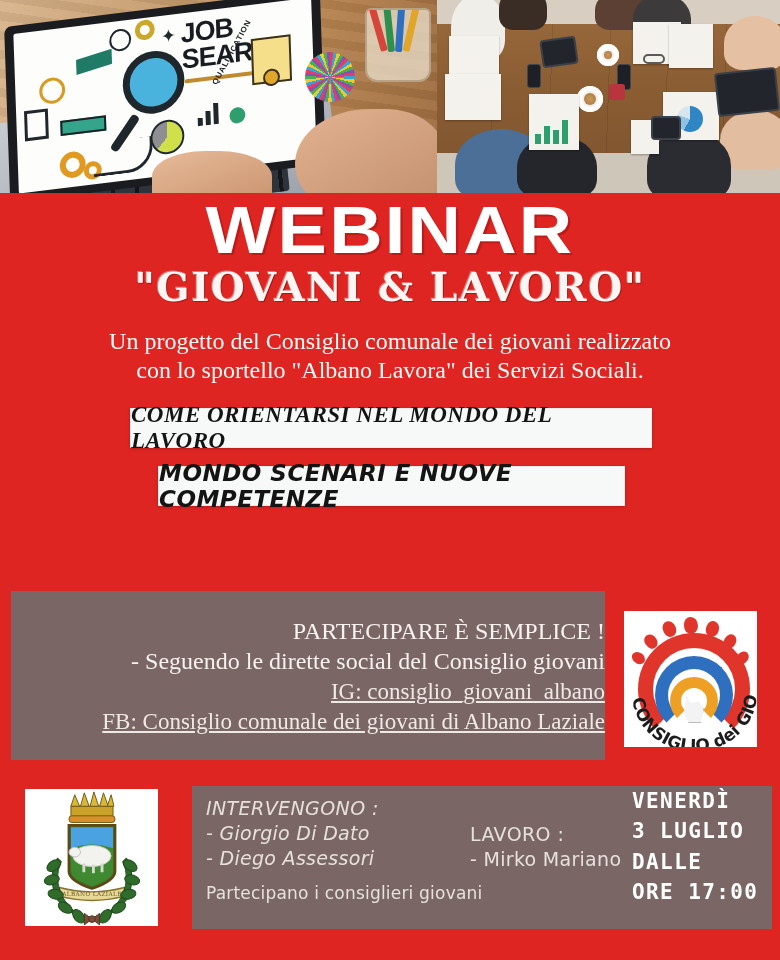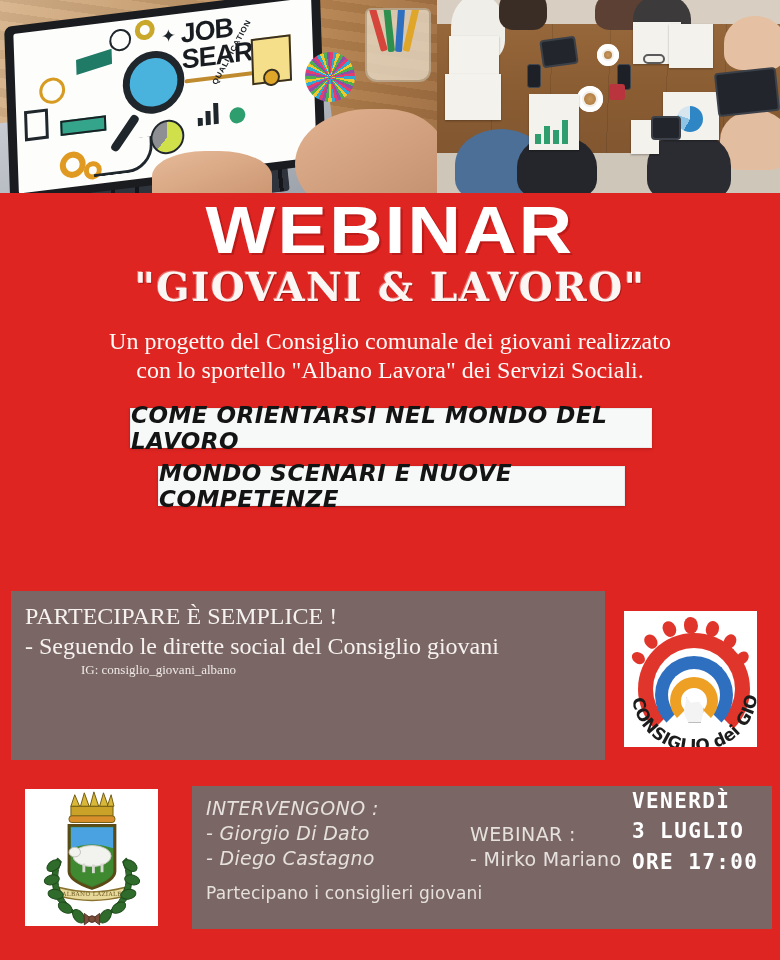--- a/index.html
+++ b/index.html
@@ -262,44 +262,45 @@
     background: #f7f9f8;
     border: 1px solid #e9ecec;
     display: flex; align-items: center; justify-content: center;
     font-family: "DejaVu Sans", sans-serif;
     font-weight: 700;
     color: #141414;
     font-style: italic;
     letter-spacing: .5px;
     box-shadow: 0 1px 3px rgba(90,8,6,.35);
   }
-  .banner-1 { left: 130px; top: 408px; width: 522px; height: 40px; font-size: 23px; }
+  .banner-1 { left: 130px; top: 408px; width: 522px; height: 40px; font-size: 23px; font-family: Liberation Serif, serif; }
   .banner-2 { left: 158px; top: 466px; width: 467px; height: 40px; font-size: 23px; }
   .banner-3 { left: 220px; top: 524px; width: 341px; height: 40px; font-size: 23px; }
 
   
   .part-box {
     position: absolute; left: 11px; top: 591px;
     width: 594px; height: 169px;
     background: #7a6765;
-    padding: 10px 0 0 14px;
+    padding: 25px 0 0 14px;
     color: #f6f2ef;
+    text-align: right;
   }
   .part-title {
     font-family: "Liberation Serif", serif;
     font-size: 24px; line-height: 1.26;
   }
   .part-line {
     font-family: "Liberation Serif", serif;
     font-size: 24px; line-height: 1.28;
   }
   .part-sub {
     font-family: "Liberation Serif", serif;
-    font-size: 13px; line-height: 1.3;
-    margin-left: 56px; color: #efe9e6;
+    font-size: 23px; line-height: 1.3;
+    margin-left: 56px; color: #efe9e6; text-decoration: underline;
   }
   .part-sub:first-of-type { margin-top: 4px; }
 
   
   .logo-box {
     position: absolute; left: 620px; top: 607px;
     width: 141px; height: 144px;
     background: #ffffff;
     border: 4px solid #df2522;
     overflow: hidden;
@@ -466,20 +467,21 @@
     <div>con lo sportello "Albano Lavora" dei Servizi Sociali.</div>
   </div>
 
   <div class="banner banner-1">COME ORIENTARSI NEL MONDO DEL LAVORO</div>
   <div class="banner banner-2">MONDO SCENARI E NUOVE COMPETENZE</div>
 
   <div class="part-box">
     <div class="part-title">PARTECIPARE È SEMPLICE !</div>
     <div class="part-line">- Seguendo le dirette social del Consiglio giovani</div>
     <div class="part-sub">IG: consiglio_giovani_albano</div>
+    <div class="part-sub">FB: Consiglio comunale dei giovani di Albano Laziale</div>
   </div>
 
   <div class="logo-box">
     <div class="logo-inner">
       <div class="dot" style="left:60px; top:6px;  width:14px; height:17px;"></div>
       <div class="dot" style="left:39px; top:10px; width:13px; height:16px; transform:rotate(-20deg);"></div>
       <div class="dot" style="left:82px; top:10px; width:13px; height:16px; transform:rotate(20deg);"></div>
       <div class="dot" style="left:21px; top:23px; width:12px; height:15px; transform:rotate(-34deg);"></div>
       <div class="dot" style="left:100px;top:23px; width:12px; height:15px; transform:rotate(34deg);"></div>
       <div class="dot" style="left:9px;  top:40px; width:11px; height:14px; transform:rotate(-48deg);"></div>
@@ -552,32 +554,33 @@
           <circle cx="70" cy="136" r="3.5"></circle>
         </g>
       </svg>
     </div>
   </div>
 
   <div class="info-box">
     <div class="info-col-1">
       <div class="info-h">INTERVENGONO :</div>
       <div class="info-l">- Giorgio Di Dato</div>
-      <div class="info-l">- Diego Castagno</div>
+      <div class="info-l">- Diego Assessori</div>
     </div>
 
     <div class="info-col-2">
-      <div class="info-h">WEBINAR :</div>
+      <div class="info-h">LAVORO :</div>
       <div class="info-l">- Mirko Mariano</div>
     </div>
 
     <div class="info-foot">
       <div>Partecipano i consiglieri giovani</div>
     </div>
 
     <div class="info-col-3">
       <div class="date-line">VENERDÌ</div>
       <div class="date-line">3 LUGLIO</div>
+      <div class="date-line">DALLE</div>
       <div class="date-line">ORE 17:00</div>
     </div>
   </div>
 
 </div>
 
 </body></html>

